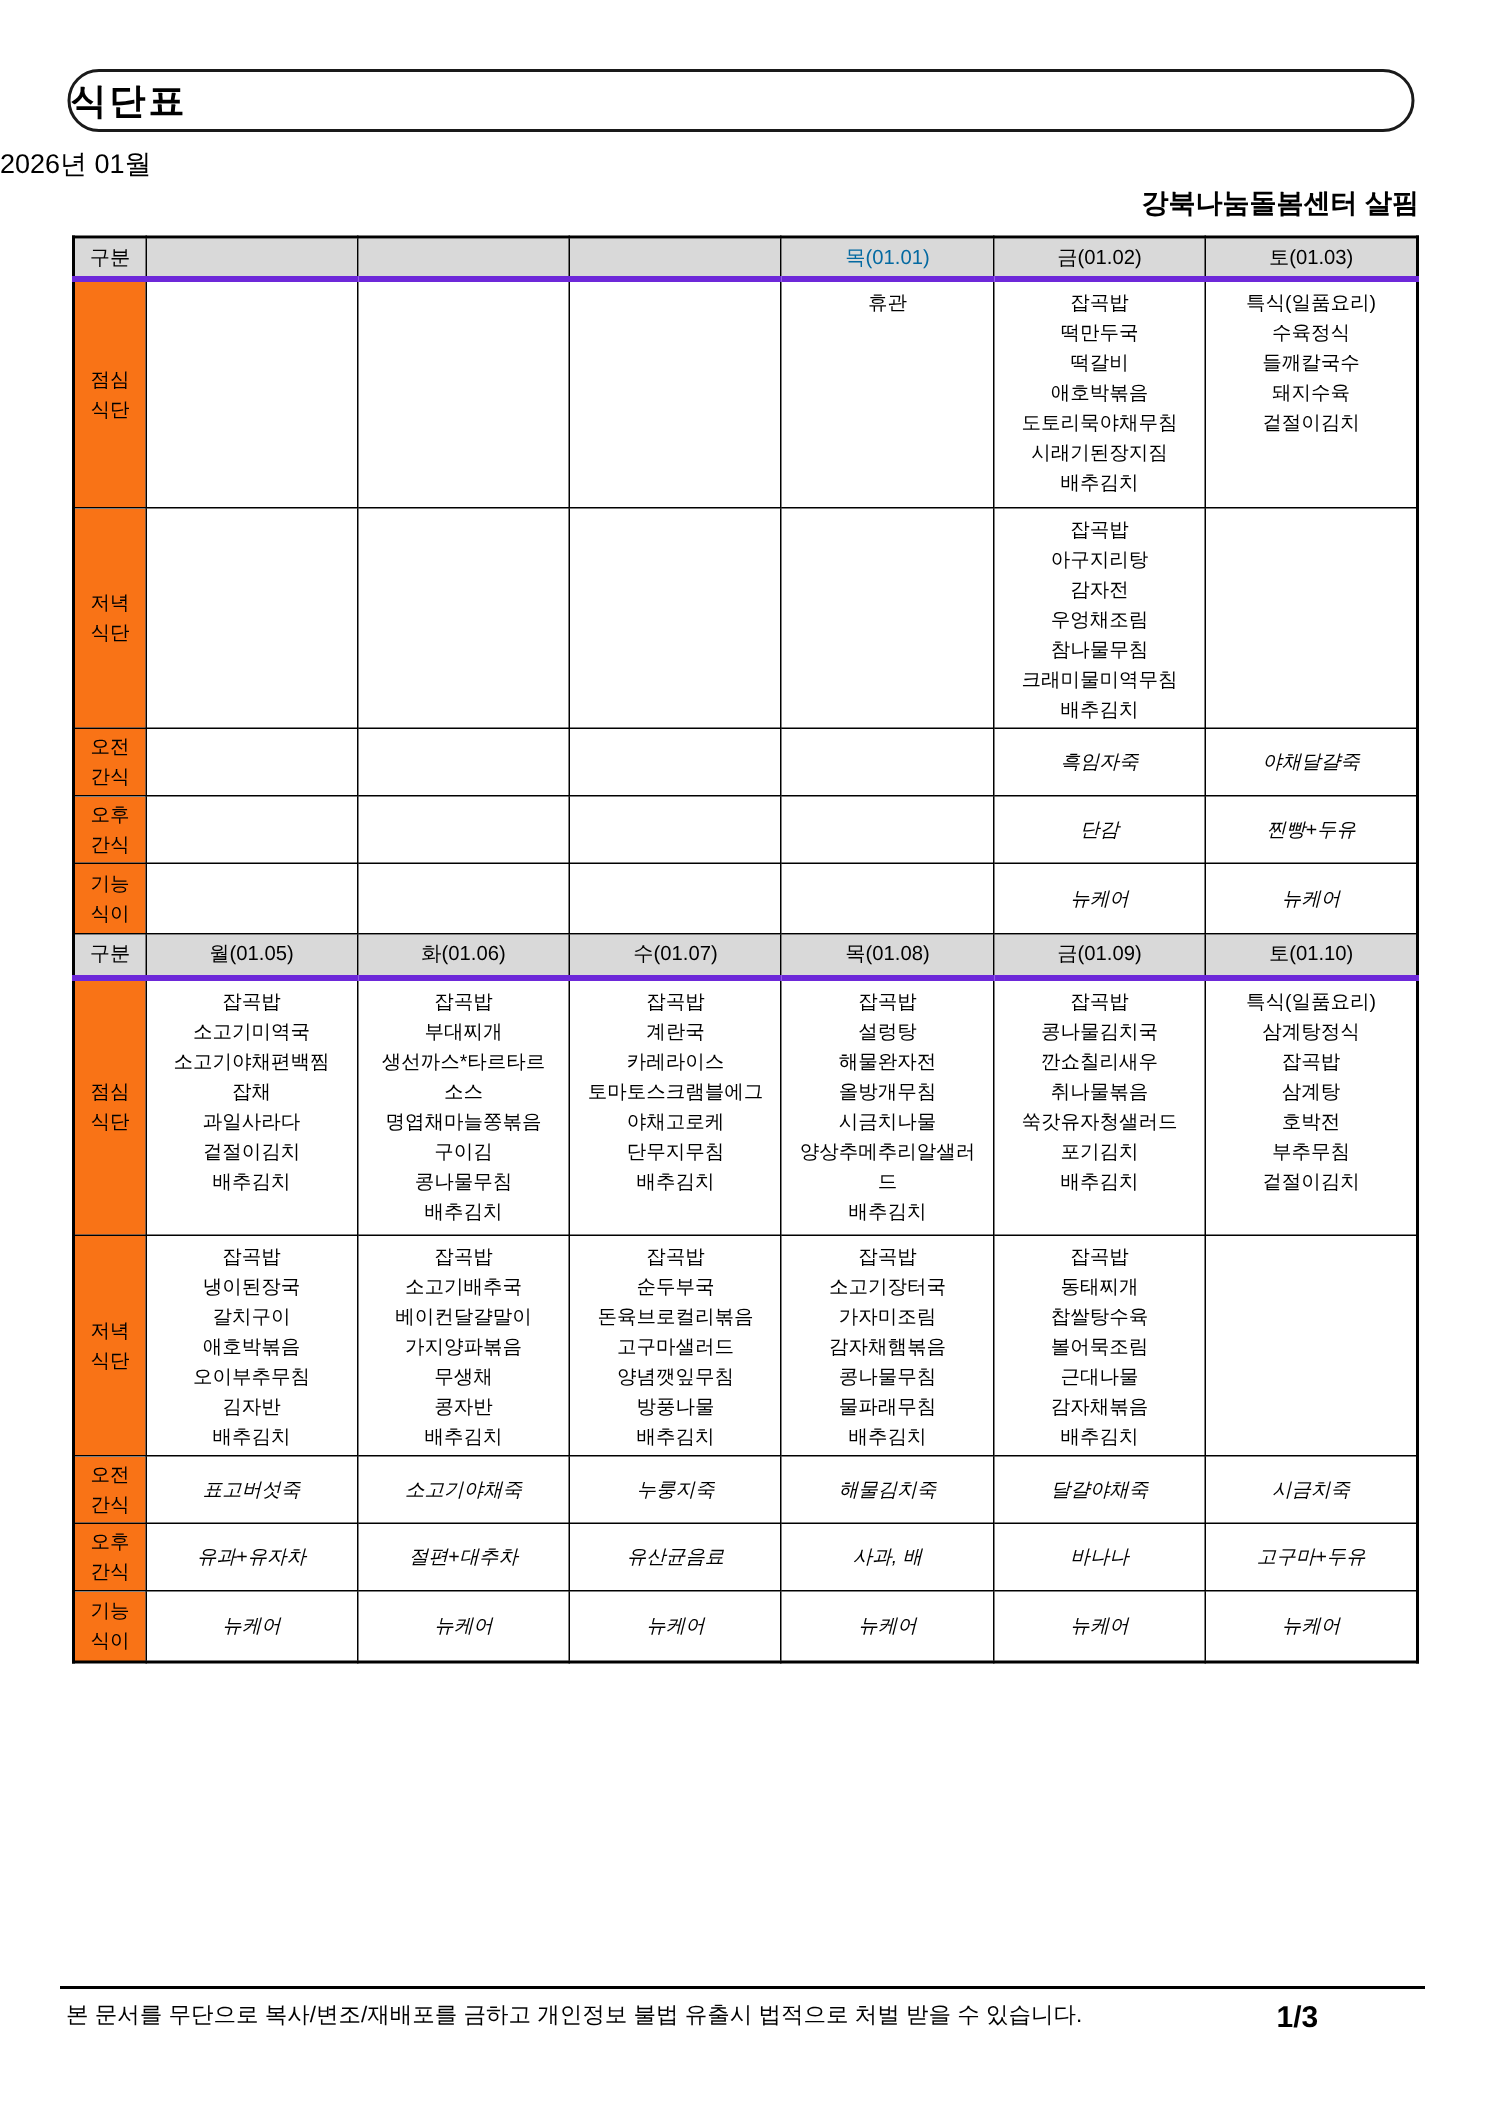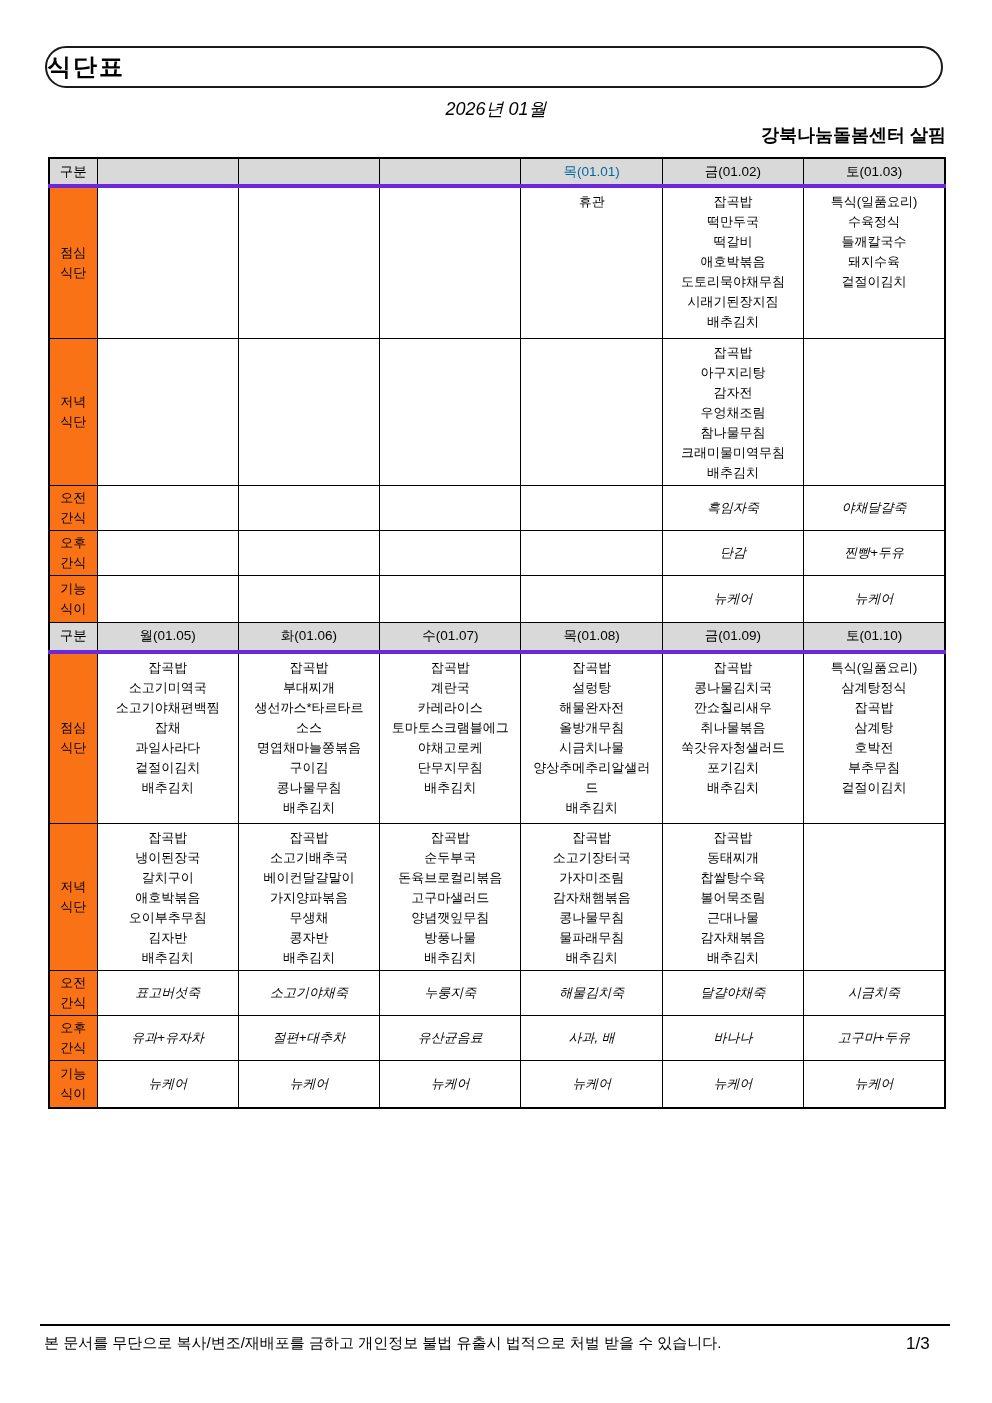--- a/index.html
+++ b/index.html
@@ -32,23 +32,21 @@
     font-size: 24px;
     font-weight: bold;
     letter-spacing: 2px;
   }
 
   .subtitle {
     position: absolute;
     top: 97px;
     left: 0;
     width: 992px;
-    text-align: center;
     font-size: 18px;
-    font-style: italic;
   }
 
   .org-label {
     position: absolute;
     top: 123px;
     left: 48px;
     width: 898px;
     text-align: right;
     font-size: 18px;
     font-weight: bold;
@@ -107,23 +105,24 @@
     border-top: 2px solid #000;
   }
   .footer-notice {
     position: absolute;
     left: 44px;
     top: 1334px;
     font-size: 15px;
   }
   .page-number {
     position: absolute;
-    left: 906px;
+    left: 851px;
     top: 1334px;
-    font-size: 17px;
+    font-size: 20px;
+    font-weight: bold;
   }
 </style>
 </head>
 <body>
 
 <div class="title-box">
   <span class="title">식단표</span>
 </div>
 
 <div class="subtitle">2026년 01월</div>

